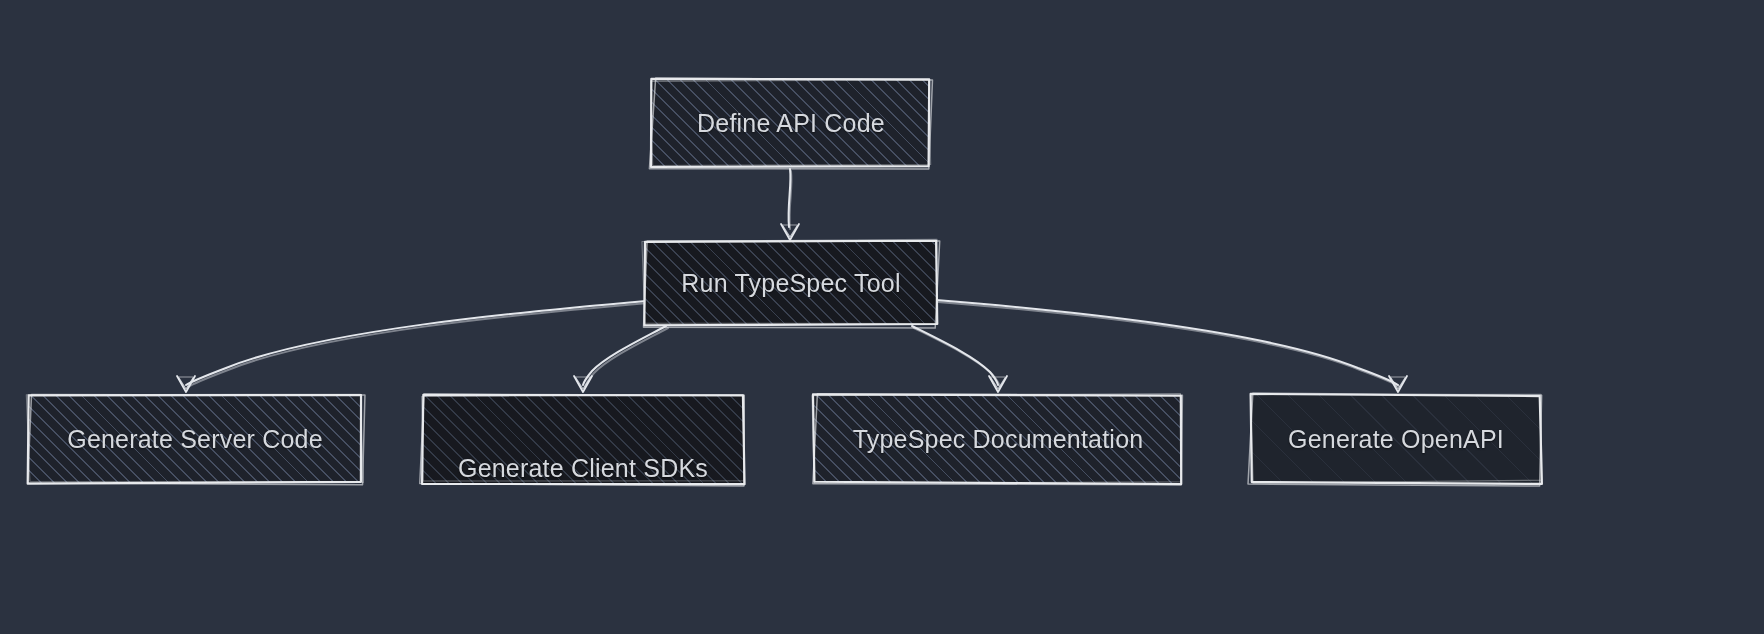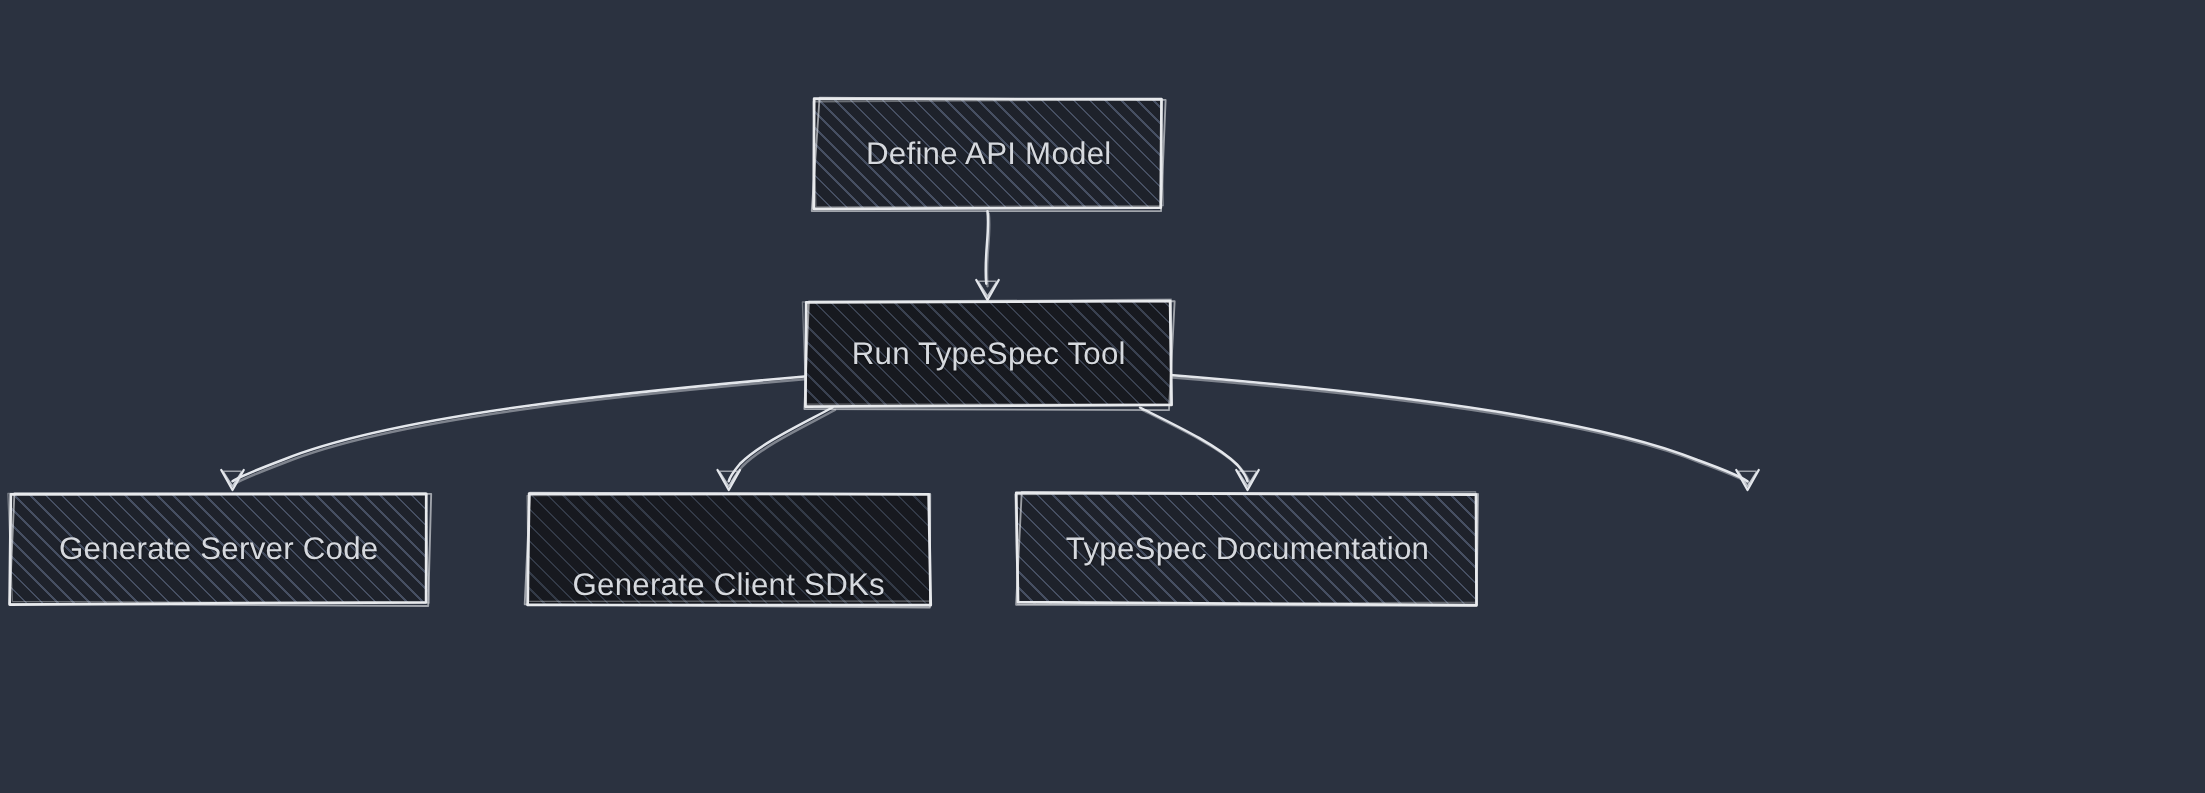--- a/index.html
+++ b/index.html
@@ -114,34 +114,34 @@
     </g>
   </svg>
 
   <div class="node" id="n0" style="left: 652px; top: 80px; width: 278px; height: 87px;">
     <div class="fill" style="background: repeating-linear-gradient(45deg, rgb(70, 79, 98) 0px, rgb(70, 79, 98) 1.4px, transparent 1.4px, transparent 9px) rgb(30, 34, 43);"></div>
     <svg class="frame" width="298" height="107" viewBox="0 0 298 107">
         <path d="M 9.320981674827635 8.942080323467962 L 287.2087085307576 9.3961359775858 L 286.5939131230116 96.12440398649778 L 8.962954183574766 97.01718225481454 Z" fill="none" stroke="#e8eaed" stroke-width="2.2" stroke-linecap="round" stroke-linejoin="round" opacity="1"></path>
         <path d="M 13.659438130818307 8.095753551381641 L 290.48434014799074 9.940865161684341 L 286.82810707323256 98.87856358175631 L 7.403311437051743 98.86496872624848 Z" fill="none" stroke="#e8eaed" stroke-width="1.5" stroke-linecap="round" stroke-linejoin="round" opacity="0.62"></path>
         <path d="M 8.591074420697987 11.355263529564255 L 286.58006144637244 9.926022475217469 L 288.66087754771115 94.49025649481919 L 10.698650606479497 95.45746183434967 Z" fill="none" stroke="#e8eaed" stroke-width="1.1" stroke-linecap="round" stroke-linejoin="round" opacity="0.38"></path>
       </svg>
-    <span class="label">Define API Model</span>
+    <span class="label">Define API Code</span>
   </div>
 
   <div class="node" id="n1" style="left: 645px; top: 241px; width: 292px; height: 84px;">
     <div class="fill" style="background: repeating-linear-gradient(45deg, rgb(58, 65, 80) 0px, rgb(58, 65, 80) 1.4px, transparent 1.4px, transparent 9px) rgb(23, 25, 31);"></div>
     <svg class="frame" width="312" height="104" viewBox="0 0 312 104">
         <path d="M 9.984858982497826 10.92170509393327 L 301.11397904879414 9.736998314037919 L 302.25061267917044 92.98166675237007 L 9.329390476224944 94.32553520286456 Z" fill="none" stroke="#e8eaed" stroke-width="2.2" stroke-linecap="round" stroke-linejoin="round" opacity="1"></path>
         <path d="M 12.08846167162992 10.103478093435989 L 304.716375763705 10.010237486772239 L 300.1914073922951 97.09821990192867 L 8.526913318140432 96.21590135125443 Z" fill="none" stroke="#e8eaed" stroke-width="1.5" stroke-linecap="round" stroke-linejoin="round" opacity="0.62"></path>
         <path d="M 6.944240061426536 10.553708268431947 L 302.05481794170106 8.305511534661054 L 301.4928819488455 92.42842159126886 L 9.807252062289045 92.32265465827659 Z" fill="none" stroke="#e8eaed" stroke-width="1.1" stroke-linecap="round" stroke-linejoin="round" opacity="0.38"></path>
       </svg>
     <span class="label">Run TypeSpec Tool</span>
   </div>
 
-  <div class="node" id="n2" style="left: 8px; top: 395px; width: 334px; height: 88px;">
+  <div class="node" id="n2" style="left: 28px; top: 395px; width: 334px; height: 88px;">
     <div class="fill" style="background: repeating-linear-gradient(45deg, rgb(70, 79, 98) 0px, rgb(70, 79, 98) 1.4px, transparent 1.4px, transparent 9px) rgb(30, 34, 43);"></div>
     <svg class="frame" width="354" height="108" viewBox="0 0 354 108">
         <path d="M 10.648736290168017 10.401329864398576 L 343.0192495668307 10.077860650490038 L 342.9073122353293 96.83892951824237 L 9.695826768875122 98.63388815091457 Z" fill="none" stroke="#e8eaed" stroke-width="2.2" stroke-linecap="round" stroke-linejoin="round" opacity="1"></path>
         <path d="M 13.517485212441533 9.611202635490336 L 346.94841137941927 10.079609811860136 L 344.55470771135765 99.81787622210103 L 9.65051519922912 98.06683397626038 Z" fill="none" stroke="#e8eaed" stroke-width="1.5" stroke-linecap="round" stroke-linejoin="round" opacity="0.62"></path>
         <path d="M 8.297405702155084 9.75215300729964 L 342.5295744370297 9.18500059410464 L 345.3248863499798 97.36658668771852 L 11.915853518098594 96.18784748220351 Z" fill="none" stroke="#e8eaed" stroke-width="1.1" stroke-linecap="round" stroke-linejoin="round" opacity="0.38"></path>
       </svg>
     <span class="label">Generate Server Code</span>
   </div>
 
   <div class="node" id="n3" style="left: 422px; top: 395px; width: 322px; height: 88px; align-items: flex-end;">
@@ -157,14 +157,23 @@
   <div class="node" id="n4" style="left: 814px; top: 395px; width: 368px; height: 88px;">
     <div class="fill" style="background: repeating-linear-gradient(45deg, rgb(70, 79, 98) 0px, rgb(70, 79, 98) 1.4px, transparent 1.4px, transparent 9px) rgb(30, 34, 43);"></div>
     <svg class="frame" width="388" height="108" viewBox="0 0 388 108">
         <path d="M 8.976490905508399 9.36057940532919 L 376.8297906029038 10.759585323394276 L 377.220711347647 99.05345504998695 L 10.428699354175478 96.7505940470146 Z" fill="none" stroke="#e8eaed" stroke-width="2.2" stroke-linecap="round" stroke-linejoin="round" opacity="1"></path>
         <path d="M 13.37553229406476 8.626651719599032 L 378.4124826108478 10.218354462035931 L 377.28130834948274 99.75718886244576 L 8.897718961406499 98.76869922627229 Z" fill="none" stroke="#e8eaed" stroke-width="1.5" stroke-linecap="round" stroke-linejoin="round" opacity="0.62"></path>
         <path d="M 8.00373698361218 10.649042485035025 L 376.4790874276869 8.443978712991811 L 376.98889515224846 96.74291688061786 L 10.13305642971769 98.41823313005735 Z" fill="none" stroke="#e8eaed" stroke-width="1.1" stroke-linecap="round" stroke-linejoin="round" opacity="0.38"></path>
       </svg>
     <span class="label">TypeSpec Documentation</span>
   </div>
 
+  <div class="node" id="n5" style="left: 1251px; top: 395px; width: 290px; height: 88px;">
+    <div class="fill" style="background: repeating-linear-gradient(45deg, rgb(42, 47, 58) 0px, rgb(42, 47, 58) 1px, transparent 1px, transparent 22px) rgb(23, 25, 31); opacity: 0.55;"></div>
+    <svg class="frame" width="310" height="108" viewBox="0 0 310 108">
+        <path d="M 9.64036821317859 8.840204175794497 L 298.7350611209404 11.100447659846395 L 300.87741090380587 98.91071781585924 L 10.795135646825656 97.05894699506462 Z" fill="none" stroke="#e8eaed" stroke-width="2.2" stroke-linecap="round" stroke-linejoin="round" opacity="1"></path>
+        <path d="M 11.804555834876373 8.13437626165338 L 300.64451822656207 10.287726787123828 L 298.6446086685453 100.97684518261812 L 7.021320842495188 99.11963185127824 Z" fill="none" stroke="#e8eaed" stroke-width="1.5" stroke-linecap="round" stroke-linejoin="round" opacity="0.62"></path>
+        <path d="M 9.356902624340728 9.847487223902718 L 299.95384392301554 9.323467772435396 L 300.8208995533828 95.18108197706752 L 12.241657885527239 98.28342595398426 Z" fill="none" stroke="#e8eaed" stroke-width="1.1" stroke-linecap="round" stroke-linejoin="round" opacity="0.38"></path>
+      </svg>
+    <span class="label">Generate OpenAPI</span>
+  </div>
 
 </div>
 
 </body></html>

